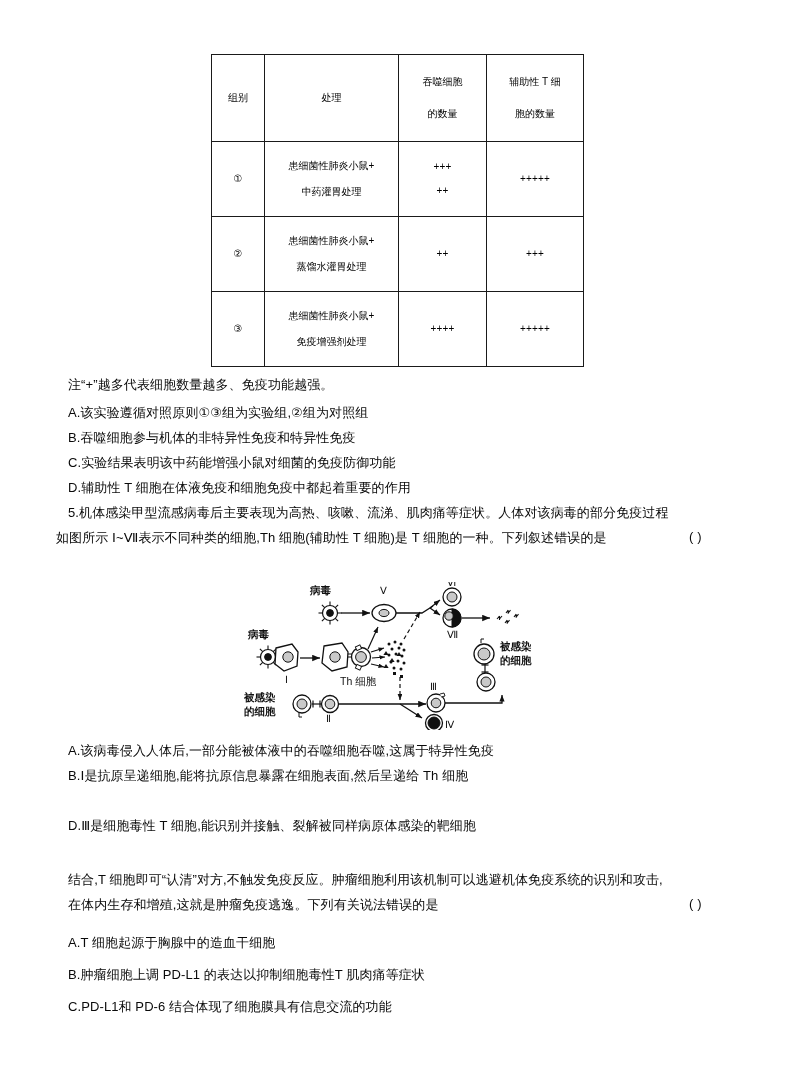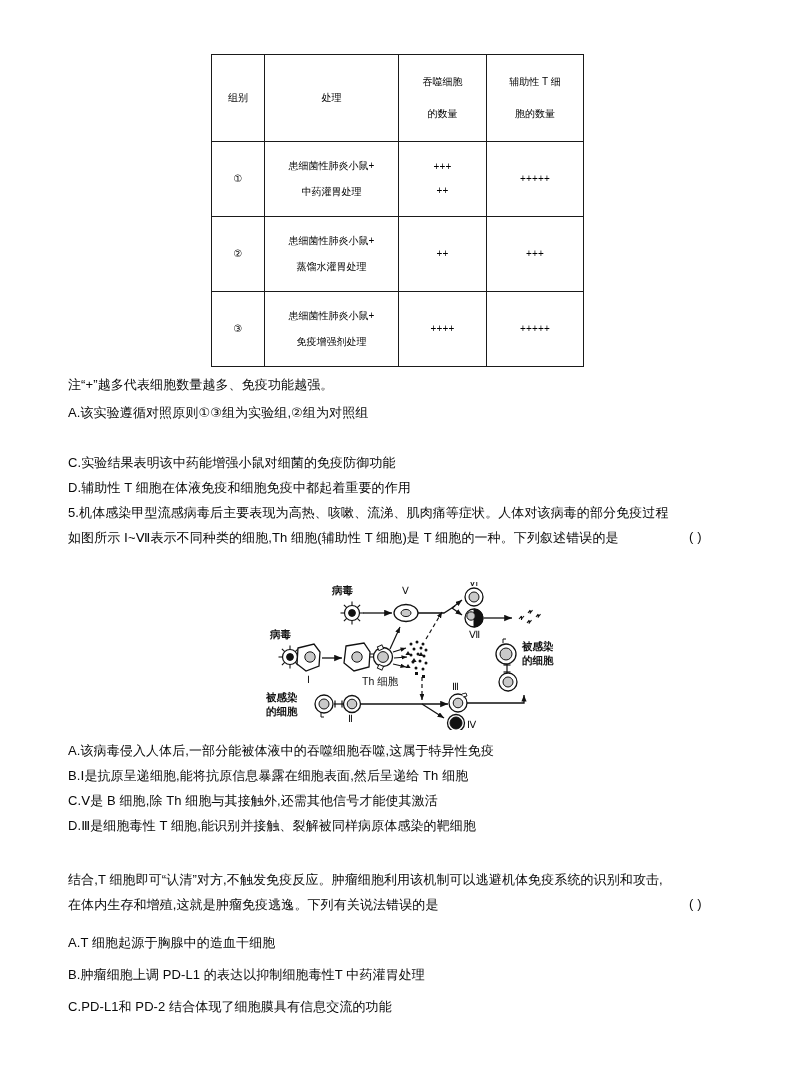--- a/index.html
+++ b/index.html
@@ -71,21 +71,21 @@
     letter-spacing: 0.1px;
   }
 
   .note     { left: 68px; top: 376px; }
   .optA1    { left: 68px; top: 404px; }
   .optB1    { left: 68px; top: 429px; }
   .optC1    { left: 68px; top: 454px; }
   .optD1    { left: 68px; top: 479px; }
 
   .q5l1     { left: 68px; top: 504px; }
-  .q5l2     { left: 68px; top: 529px; }
+  .q5l2     { left: 56px; top: 529px; }
   .q5paren  { left: 689px; top: 529px; }
 
   .optA2    { left: 68px; top: 742px; }
   .optB2    { left: 68px; top: 767px; }
   .optC2    { left: 68px; top: 792px; }
   .optD2    { left: 68px; top: 817px; }
 
   .q6l1     { left: 68px; top: 846px; }
   .q6l2     { left: 68px; top: 871px; }
   .q6l3     { left: 68px; top: 896px; }
@@ -95,21 +95,20 @@
   .optB3    { left: 68px; top: 966px; }
   .optC3    { left: 68px; top: 998px; }
 
   
   .diagram {
     position: absolute;
     left: 244px;
     top: 582px;
     width: 320px;
     height: 148px;
-    margin-left: 22px;
   }
   .diagram svg { display: block; }
 </style>
 </head>
 <body>
 
 <div class="page">
 
   <div class="table-wrap">
     <table class="data-table">
@@ -164,20 +163,21 @@
           </td>
           <td class="plus-cell">++++</td>
           <td class="plus-cell">+++++</td>
         </tr>
       </tbody>
     </table>
   </div>
 
   <div class="txt note">注“+”越多代表细胞数量越多、免疫功能越强。</div>
   <div class="txt optA1">A.该实验遵循对照原则①③组为实验组,②组为对照组</div>
+  <div class="txt optB1">B.吞噬细胞参与机体的非特异性免疫和特异性免疫</div>
   <div class="txt optC1">C.实验结果表明该中药能增强小鼠对细菌的免疫防御功能</div>
   <div class="txt optD1">D.辅助性 T 细胞在体液免疫和细胞免疫中都起着重要的作用</div>
 
   <div class="txt q5l1">5.机体感染甲型流感病毒后主要表现为高热、咳嗽、流涕、肌肉痛等症状。人体对该病毒的部分免疫过程</div>
   <div class="txt q5l2">如图所示 Ⅰ~Ⅶ表示不同种类的细胞,Th 细胞(辅助性 T 细胞)是 T 细胞的一种。下列叙述错误的是</div>
   <div class="txt q5paren">(      )</div>
 
   <div class="diagram">
     <svg width="320" height="148" viewBox="0 0 320 148" xmlns="http://www.w3.org/2000/svg">
       <defs>
@@ -367,24 +367,23 @@
         <text x="0" y="119" font-size="10.5" font-weight="bold">被感染</text>
         <text x="0" y="133" font-size="10.5" font-weight="bold">的细胞</text>
         <text x="256" y="68" font-size="10.5" font-weight="bold">被感染</text>
         <text x="256" y="82" font-size="10.5" font-weight="bold">的细胞</text>
       </g>
     </svg>
   </div>
 
   <div class="txt optB2">B.Ⅰ是抗原呈递细胞,能将抗原信息暴露在细胞表面,然后呈递给 Th 细胞</div>
   <div class="txt optA2">A.该病毒侵入人体后,一部分能被体液中的吞噬细胞吞噬,这属于特异性免疫</div>
-  <div class="txt optC2">C.Ⅴ是 B 细胞,除 Th 细胞与其接触外,还需其他信号才能使其激活</div>
   <div class="txt optD2">D.Ⅲ是细胞毒性 T 细胞,能识别并接触、裂解被同样病原体感染的靶细胞</div>
 
   <div class="txt q6l2">结合,T 细胞即可“认清”对方,不触发免疫反应。肿瘤细胞利用该机制可以逃避机体免疫系统的识别和攻击,</div>
   <div class="txt q6l3">在体内生存和增殖,这就是肿瘤免疫逃逸。下列有关说法错误的是</div>
   <div class="txt q6paren">(      )</div>
 
   <div class="txt optA3">A.T 细胞起源于胸腺中的造血干细胞</div>
-  <div class="txt optB3">B.肿瘤细胞上调 PD-L1 的表达以抑制细胞毒性T 中药灌胃处理</div>
-  <div class="txt optC3">C.PD-L1和 PD-2 结合体现了细胞膜具有信息交流的功能</div>
+  <div class="txt optB3">B.肿瘤细胞上调 PD-L1 的表达以抑制细胞毒性T 肌肉痛等症状</div>
+  <div class="txt optC3">C.PD-L1和 PD-6 结合体现了细胞膜具有信息交流的功能</div>
 
 </div>
 
 </body></html>

